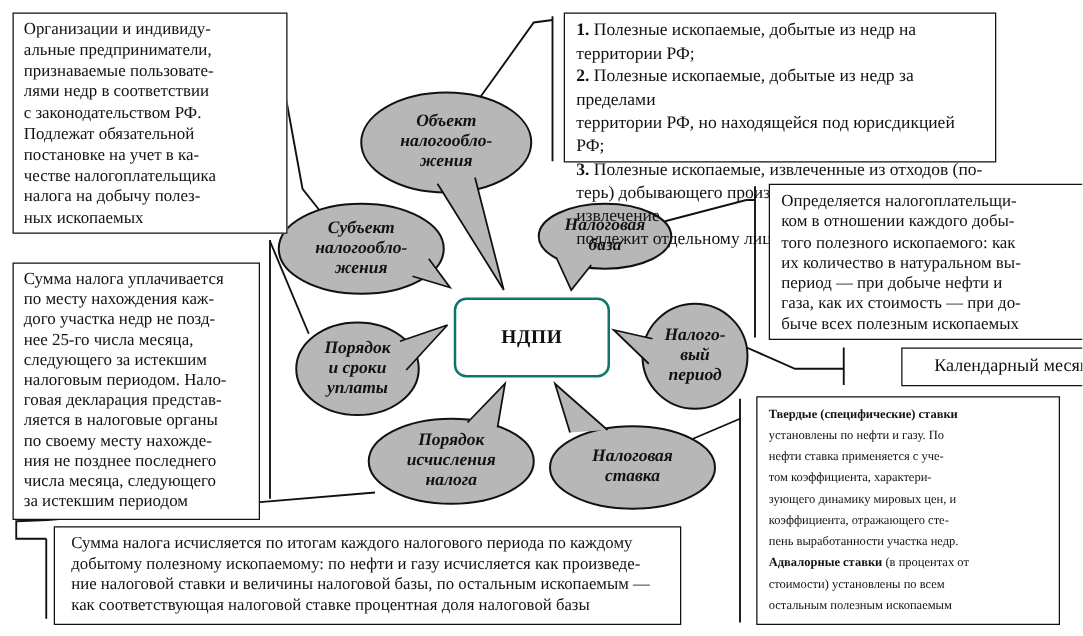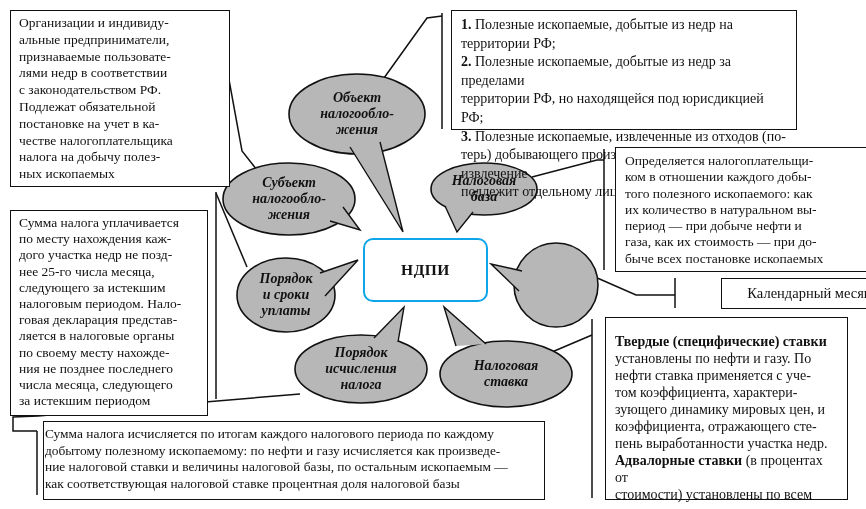--- a/index.html
+++ b/index.html
@@ -10,36 +10,36 @@
   #shapes{position:absolute;left:0;top:0;width:866px;height:509px;z-index:1;}
   .tbox{
     position:absolute;box-sizing:border-box;border:1.6px solid #111;background:#fff;
     z-index:2;white-space:pre-line;text-align:left;
   }
   .box-l1{left:10px;top:10px;width:220px;height:177px;padding:4px 8px;font-size:13.5px;line-height:16.8px;}
   .box-l2{left:10px;top:194px;width:198px;height:206px;padding:4px 8px;font-size:13.5px;line-height:16.2px;margin-top:16px;}
   .box-r1{left:451px;top:10px;width:346px;height:120px;padding:5px 9px;font-size:14px;line-height:18.6px;}
   .box-r2{left:615px;top:147px;width:264px;height:125px;padding:5px 9px;font-size:13.5px;line-height:16.3px;}
   .box-r3{left:685px;top:278px;width:177px;height:31px;text-align:center;font-size:14.5px;line-height:28px;white-space:nowrap;margin-left:36px;}
-  .box-r4{left:605px;top:317px;width:243px;height:183px;padding:15px 9px;font-size:14px;line-height:17px;}
-  .box-b1{left:43px;top:421px;width:502px;height:79px;padding:4px 1px;font-size:13.4px;line-height:16.6px;}
+  .box-r4{left:605px;top:317px;width:243px;height:183px;padding:5px 9px;font-size:10px;line-height:17px;}
+  .box-b1{left:43px;top:421px;width:502px;height:79px;padding:4px 13px;font-size:13.4px;line-height:16.6px;}
   .bubble-label{
     position:absolute;z-index:3;text-align:center;white-space:pre-line;
     font-weight:bold;font-style:italic;font-size:14px;line-height:16px;color:#111;
   }
   .lbl-object{left:289px;top:90px;width:136px;font-style:italic;}
   .lbl-subject{left:221px;top:175px;width:136px;}
   .lbl-order-terms{left:236px;top:271px;width:100px;}
   .lbl-tax-base{left:426px;top:173px;width:116px;}
   .lbl-tax-period{left:513px;top:261px;width:86px;}
   .lbl-calc-order{left:293px;top:345px;width:136px;}
   .lbl-tax-rate{left:438px;top:358px;width:136px;}
   .center-node{
     position:absolute;z-index:3;left:363px;top:238px;width:125px;height:64px;
-    box-sizing:border-box;border:2px solid #0ea5e9;border-radius:10px;background:#fff;
+    box-sizing:border-box;border:2px solid #0f766e;border-radius:10px;background:#fff;
     text-align:center;font-weight:bold;font-size:15.5px;line-height:60px;letter-spacing:.5px;
   }
 </style>
 </head>
 <body>
 
 <div id="stage">
 
   <svg id="shapes" viewBox="0 0 866 509" xmlns="http://www.w3.org/2000/svg">
     <g stroke="#111" stroke-width="1.5" fill="none">
@@ -120,21 +120,21 @@
 территории РФ, но находящейся под юрисдикцией РФ;
 </span><span style="font-weight: bold;">3.</span><span> Полезные ископаемые, извлеченные из отходов (по-
 терь) добывающего производства, если такое извлечение
 подлежит отдельному лицензированию</span></div>
   <div class="tbox box-r2"><span>Определяется налогоплательщи-
 ком в отношении каждого добы-
 того полезного ископаемого: как
 их </span><span style="">количество</span><span> в натуральном вы-
 период — при добыче нефти и
 газа, как их </span><span style="">стоимость</span><span> — при до-
-быче всех постановке ископаемых</span></div>
+быче всех полезным ископаемых</span></div>
   <div class="tbox box-r3">Календарный месяц</div>
   <div class="tbox box-r4"><span style="font-weight: bold;">Твердые (специфические) ставки</span><span>
 установлены по нефти и газу. По
 нефти ставка применяется с уче-
 том коэффициента, характери-
 зующего динамику мировых цен, и
 коэффициента, отражающего сте-
 пень выработанности участка недр.
 </span><span style="font-weight: bold;">Адвалорные ставки</span><span> (в процентах от
 стоимости) установлены по всем
@@ -148,20 +148,23 @@
 налогообло-
 жения</div>
   <div class="bubble-label lbl-subject">Субъект
 налогообло-
 жения</div>
   <div class="bubble-label lbl-order-terms">Порядок
 и сроки
 уплаты</div>
   <div class="bubble-label lbl-tax-base">Налоговая
 база</div>
+  <div class="bubble-label lbl-tax-period">Налого-
+вый
+период</div>
   <div class="bubble-label lbl-calc-order">Порядок
 исчисления
 налога</div>
   <div class="bubble-label lbl-tax-rate">Налоговая
 ставка</div>
 
   <div class="center-node">НДПИ</div>
 
 </div>
 

